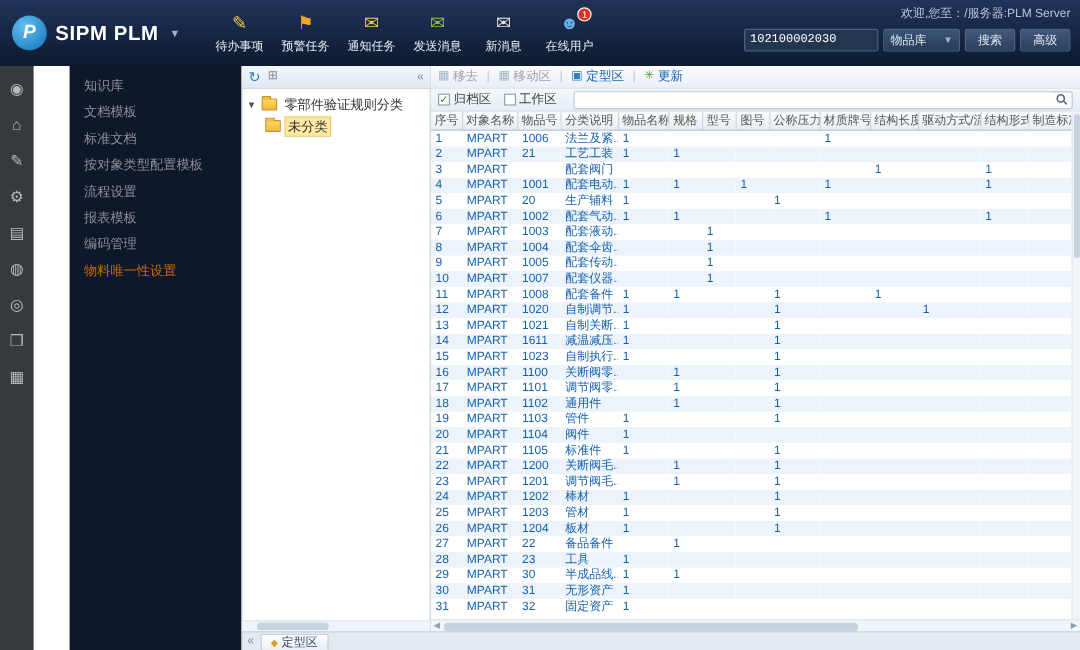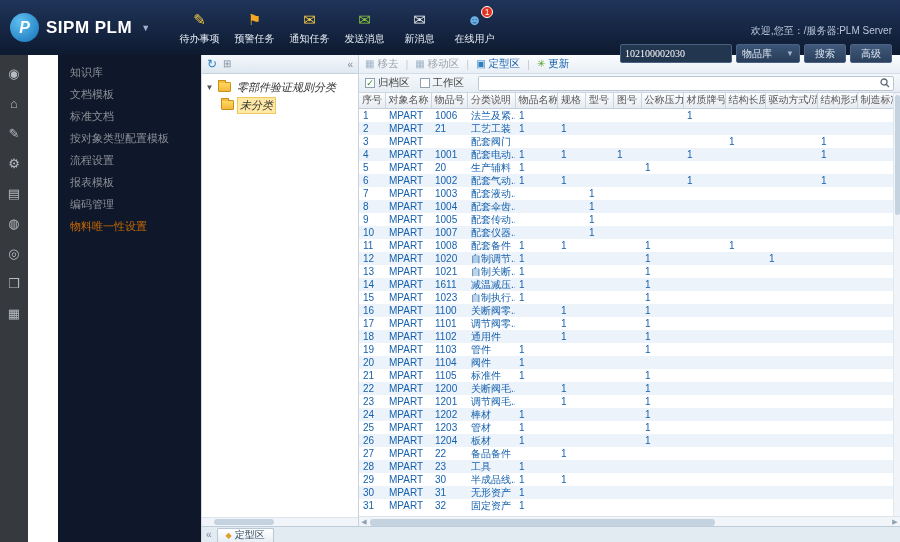--- a/index.html
+++ b/index.html
@@ -11,24 +11,24 @@
 .topbar { flex:0 0 55px; background:linear-gradient(#20345a,#0d1a2f); display:flex; position:relative; color:#fff; }
 .logo { display:flex; align-items:center; gap:7px; padding:0 16px 0 10px; }
 .logo-circle { width:29px; height:29px; border-radius:50%; background:radial-gradient(circle at 35% 30%, #5ec0f0, #1570b8); display:flex; align-items:center; justify-content:center; font-weight:bold; font-size:16px; font-style:italic; color:#fff; }
 .logo-text { font-size:17px; font-weight:bold; letter-spacing:.5px; }
 .logo-caret { color:#9fb2cc; font-size:9px; margin-left:2px; }
 .top-toolbar { display:flex; align-items:center; padding-left:6px; }
 .tool-item { width:55px; display:flex; flex-direction:column; align-items:center; gap:2px; position:relative; cursor:pointer; }
 .tool-icon { width:22px; height:20px; display:flex; align-items:center; justify-content:center; font-size:15px; line-height:1; }
 .tool-label { font-size:10px; color:#e6ecf5; white-space:nowrap; }
 .badge { position:absolute; top:-4px; right:9px; background:#e03020; color:#fff; font-size:8.5px; min-width:12px; height:12px; border-radius:7px; display:flex; align-items:center; justify-content:center; border:1px solid #fff; }
-.top-right { position:absolute; right:8px; top:4px; display:flex; flex-direction:column; align-items:flex-end; gap:6px;margin-top:20px; }
+.top-right { position:absolute; right:8px; top:4px; display:flex; flex-direction:column; align-items:flex-end; gap:6px; }
 .welcome { font-size:10px; color:#b9c6da; }
 .search-row { display:flex; gap:4px; align-items:center; }
-.search-input { width:112px; height:19px; background:#22364f; border:1px solid #4a6384; border-radius:2px; color:#fff; font-size:10px; padding:0 4px; font-family:Liberation Serif, serif; }
+.search-input { width:112px; height:19px; background:#22364f; border:1px solid #4a6384; border-radius:2px; color:#fff; font-size:10px; padding:0 4px; font-family:Liberation Mono, monospace; }
 .scope-select { width:64px; height:19px; background:linear-gradient(#3c5576,#273c58); border:1px solid #4a6384; border-radius:2px; color:#dde6f2; font-size:10px; display:flex; align-items:center; justify-content:space-between; padding:0 5px; cursor:pointer; }
 .scope-caret { font-size:8px; color:#9fb2cc; }
 .tb-btn { height:19px; background:linear-gradient(#41597b,#2a405d); border:1px solid #4a6384; border-radius:2px; color:#dde6f2; font-size:10px; padding:0 10px; cursor:pointer; font-family:inherit; }
 
 
 .body-row { flex:1; display:flex; min-height:0; }
 .rail { width:28px; background:#36393d; display:flex; flex-direction:column; align-items:center; padding-top:8px; gap:10px; }
 .rail-icon { width:20px; height:20px; color:#b6bcc2; font-size:13px; display:flex; align-items:center; justify-content:center; cursor:pointer; }
 .menu { width:144px; background:#0f172a; border-right:1px solid #d5dade; padding-top:6px;margin-left:30px; }
 .menu-item { height:22px; line-height:22px; padding-left:12px; color:#8a9096; font-size:11px; cursor:pointer; white-space:nowrap; overflow:hidden; }
@@ -42,21 +42,21 @@
 .tree-toolbar { height:19px; background:linear-gradient(#f4f8fb,#dfe8f1); border-bottom:1px solid #c6d2de; display:flex; align-items:center; padding:0 5px; gap:6px; flex:0 0 19px; }
 .tt-icon { font-size:12px; color:#2e7fc0; cursor:pointer; line-height:1; }
 .tt-icon.gray { color:#7d8b9a; font-size:10px; }
 .tt-right { margin-left:auto; color:#7d8b9a; font-size:10px; cursor:pointer; }
 .tree-body { flex:1; padding:4px 3px; overflow:hidden; }
 .tree-row { display:flex; align-items:center; height:18px; gap:4px; cursor:pointer; white-space:nowrap; }
 .tree-row.child { padding-left:16px; }
 .caret { font-size:8px; color:#555; width:9px; text-align:center; }
 .folder { width:13px; height:10px; background:linear-gradient(#ffd95e,#f3b73a); border:1px solid #c89018; border-radius:1px; position:relative; flex:0 0 13px; }
 .folder:before { content:""; position:absolute; top:-3px; left:-1px; width:6px; height:2px; background:#f3bd42; border:1px solid #c89018; border-bottom:none; border-radius:1px 1px 0 0; }
-.tree-label { font-size:11px; color:#333; padding:0 2px;font-style:italic; }
+.tree-label { font-size:11px; color:#333; padding:0 2px; }
 .sel { background:#ffe9a4; outline:1px solid #ecc95e; }
 .tree-hscroll { flex:0 0 9px; background:#f1f5f9; border-top:1px solid #dde5ec; position:relative; }
 .tree-hscroll .thumb { position:absolute; left:12px; top:1px; height:6px; width:60px; background:#c5d3e1; border-radius:3px; }
 
 
 .content { flex:1; display:flex; flex-direction:column; min-width:0; }
 .ctoolbar { flex:0 0 19px; background:linear-gradient(#fbfdfe,#e9eff6); border-bottom:1px solid #d3dde6; display:flex; align-items:center; padding:0 6px; gap:7px; }
 .cbtn { display:flex; align-items:center; gap:3px; font-size:10.5px; cursor:pointer; white-space:nowrap; }
 .cbtn .ic { font-size:10px; line-height:1; }
 .cbtn.disabled { color:#9aa2ab; }

